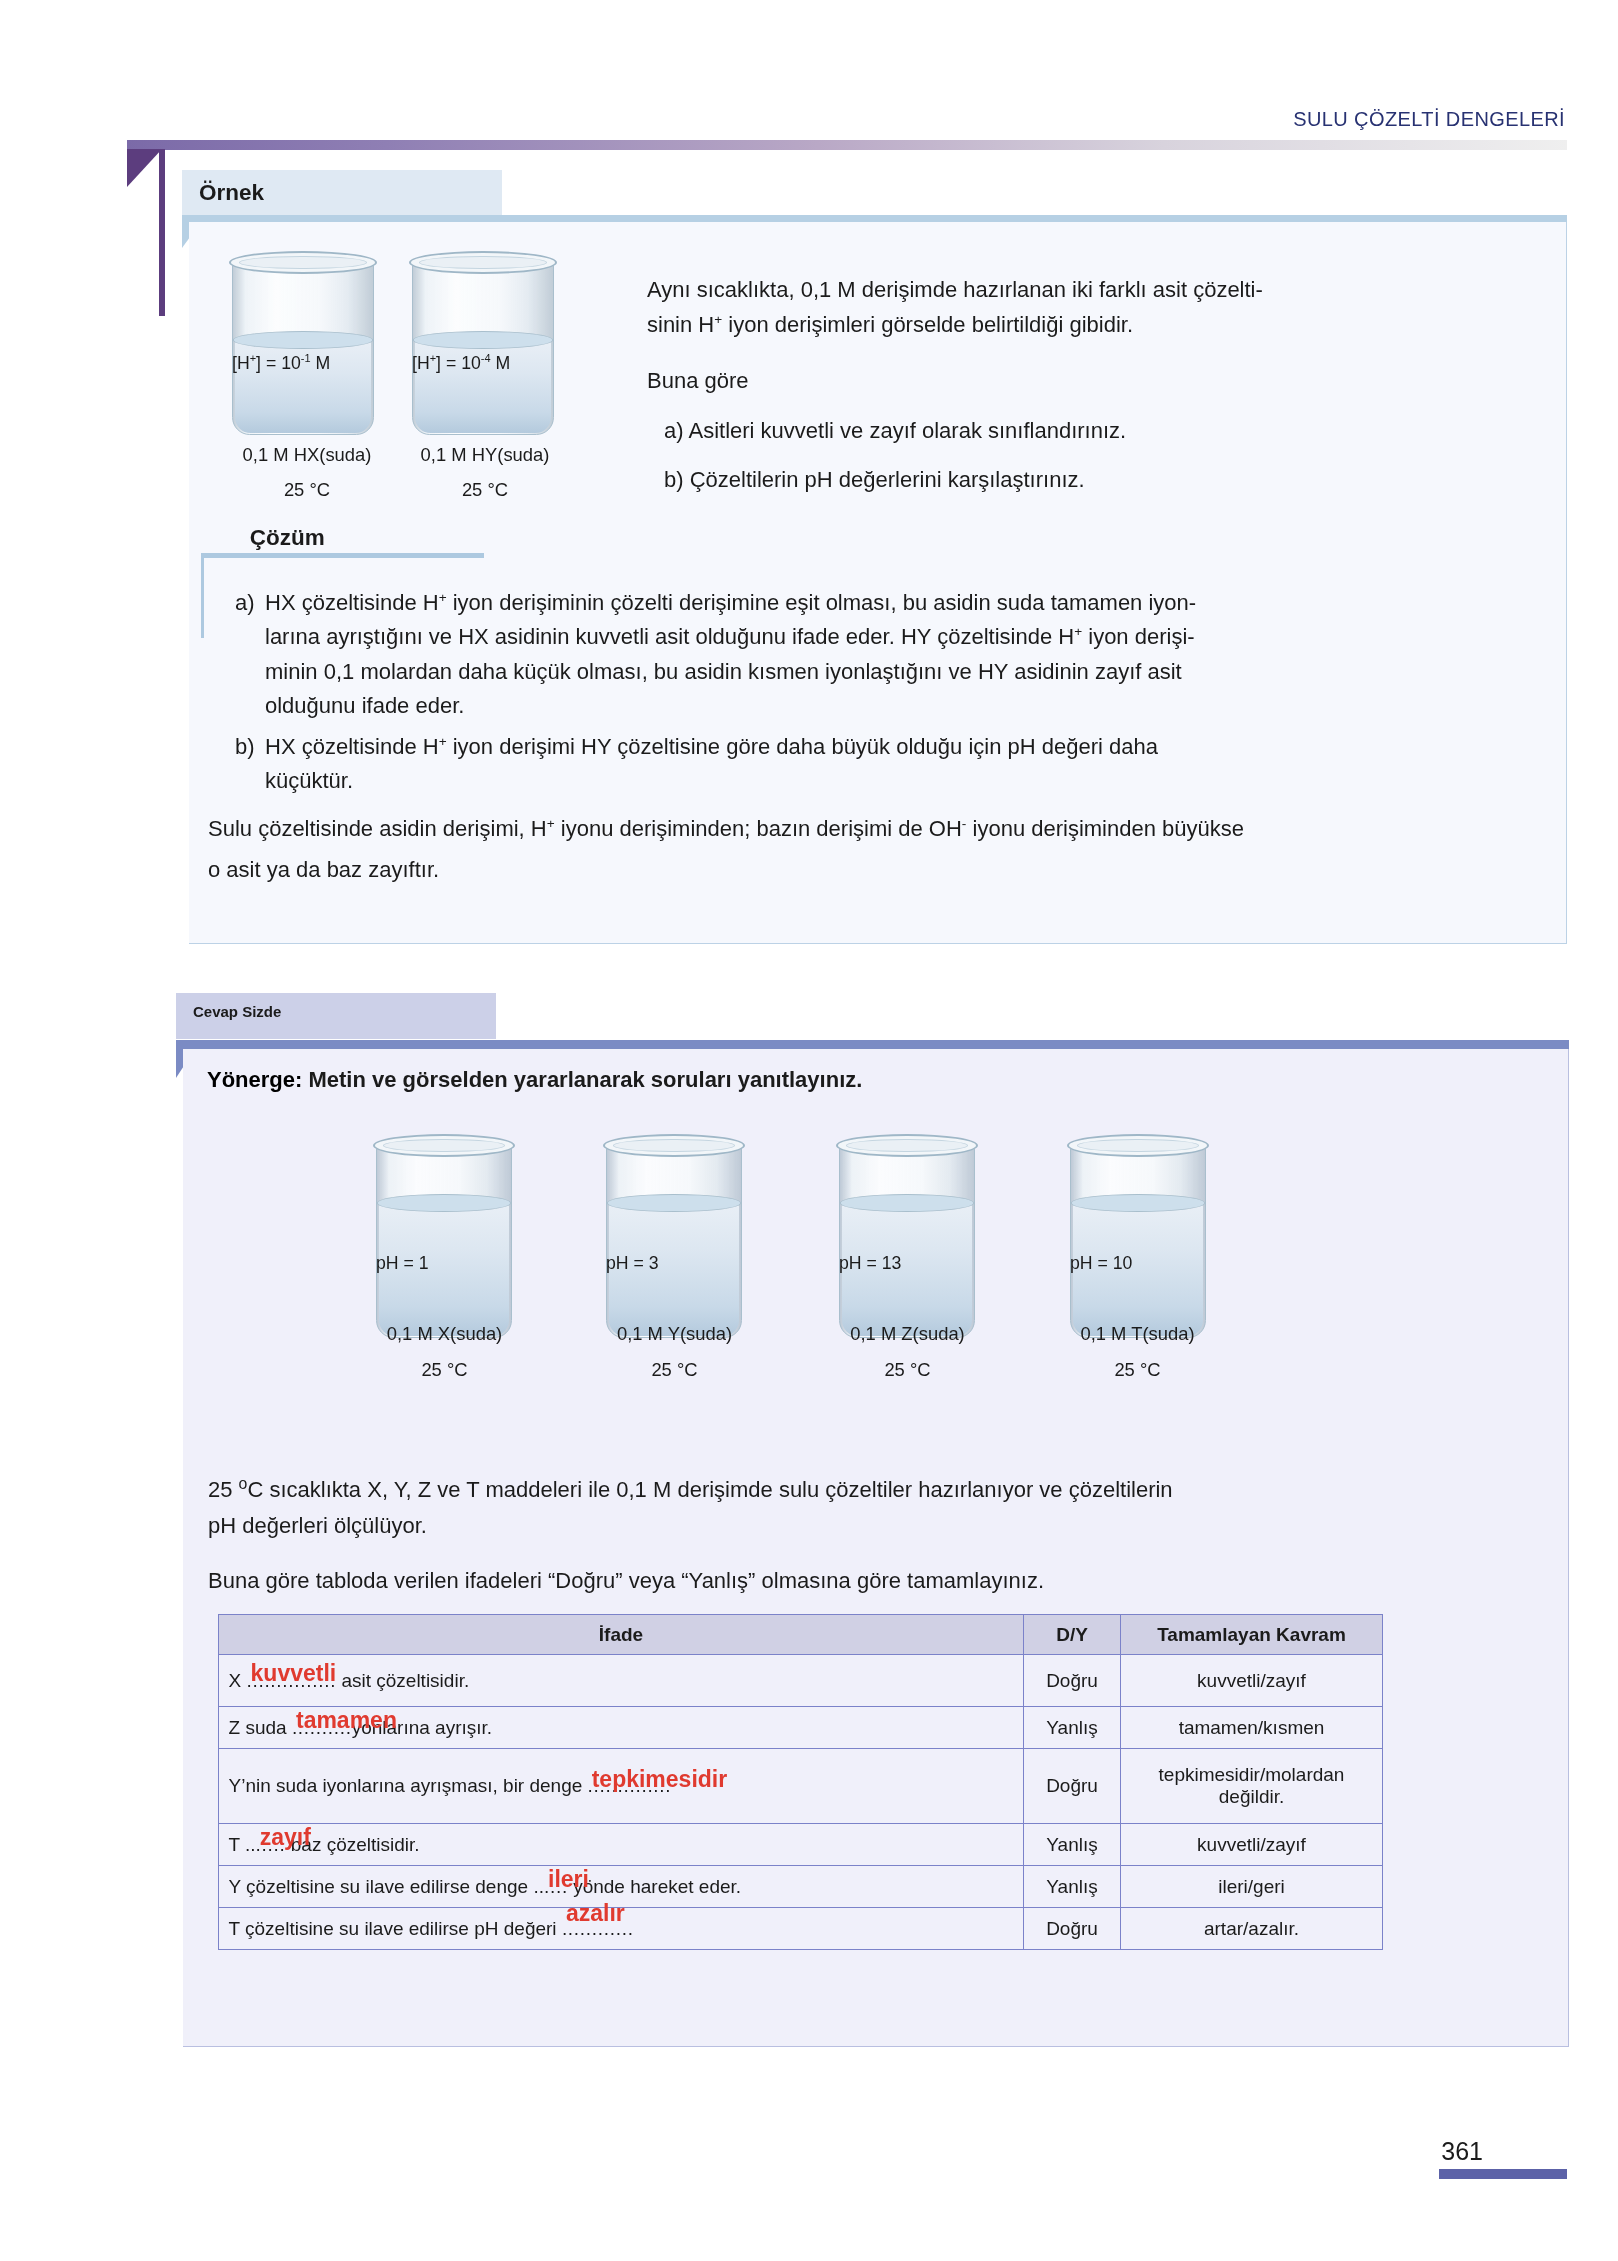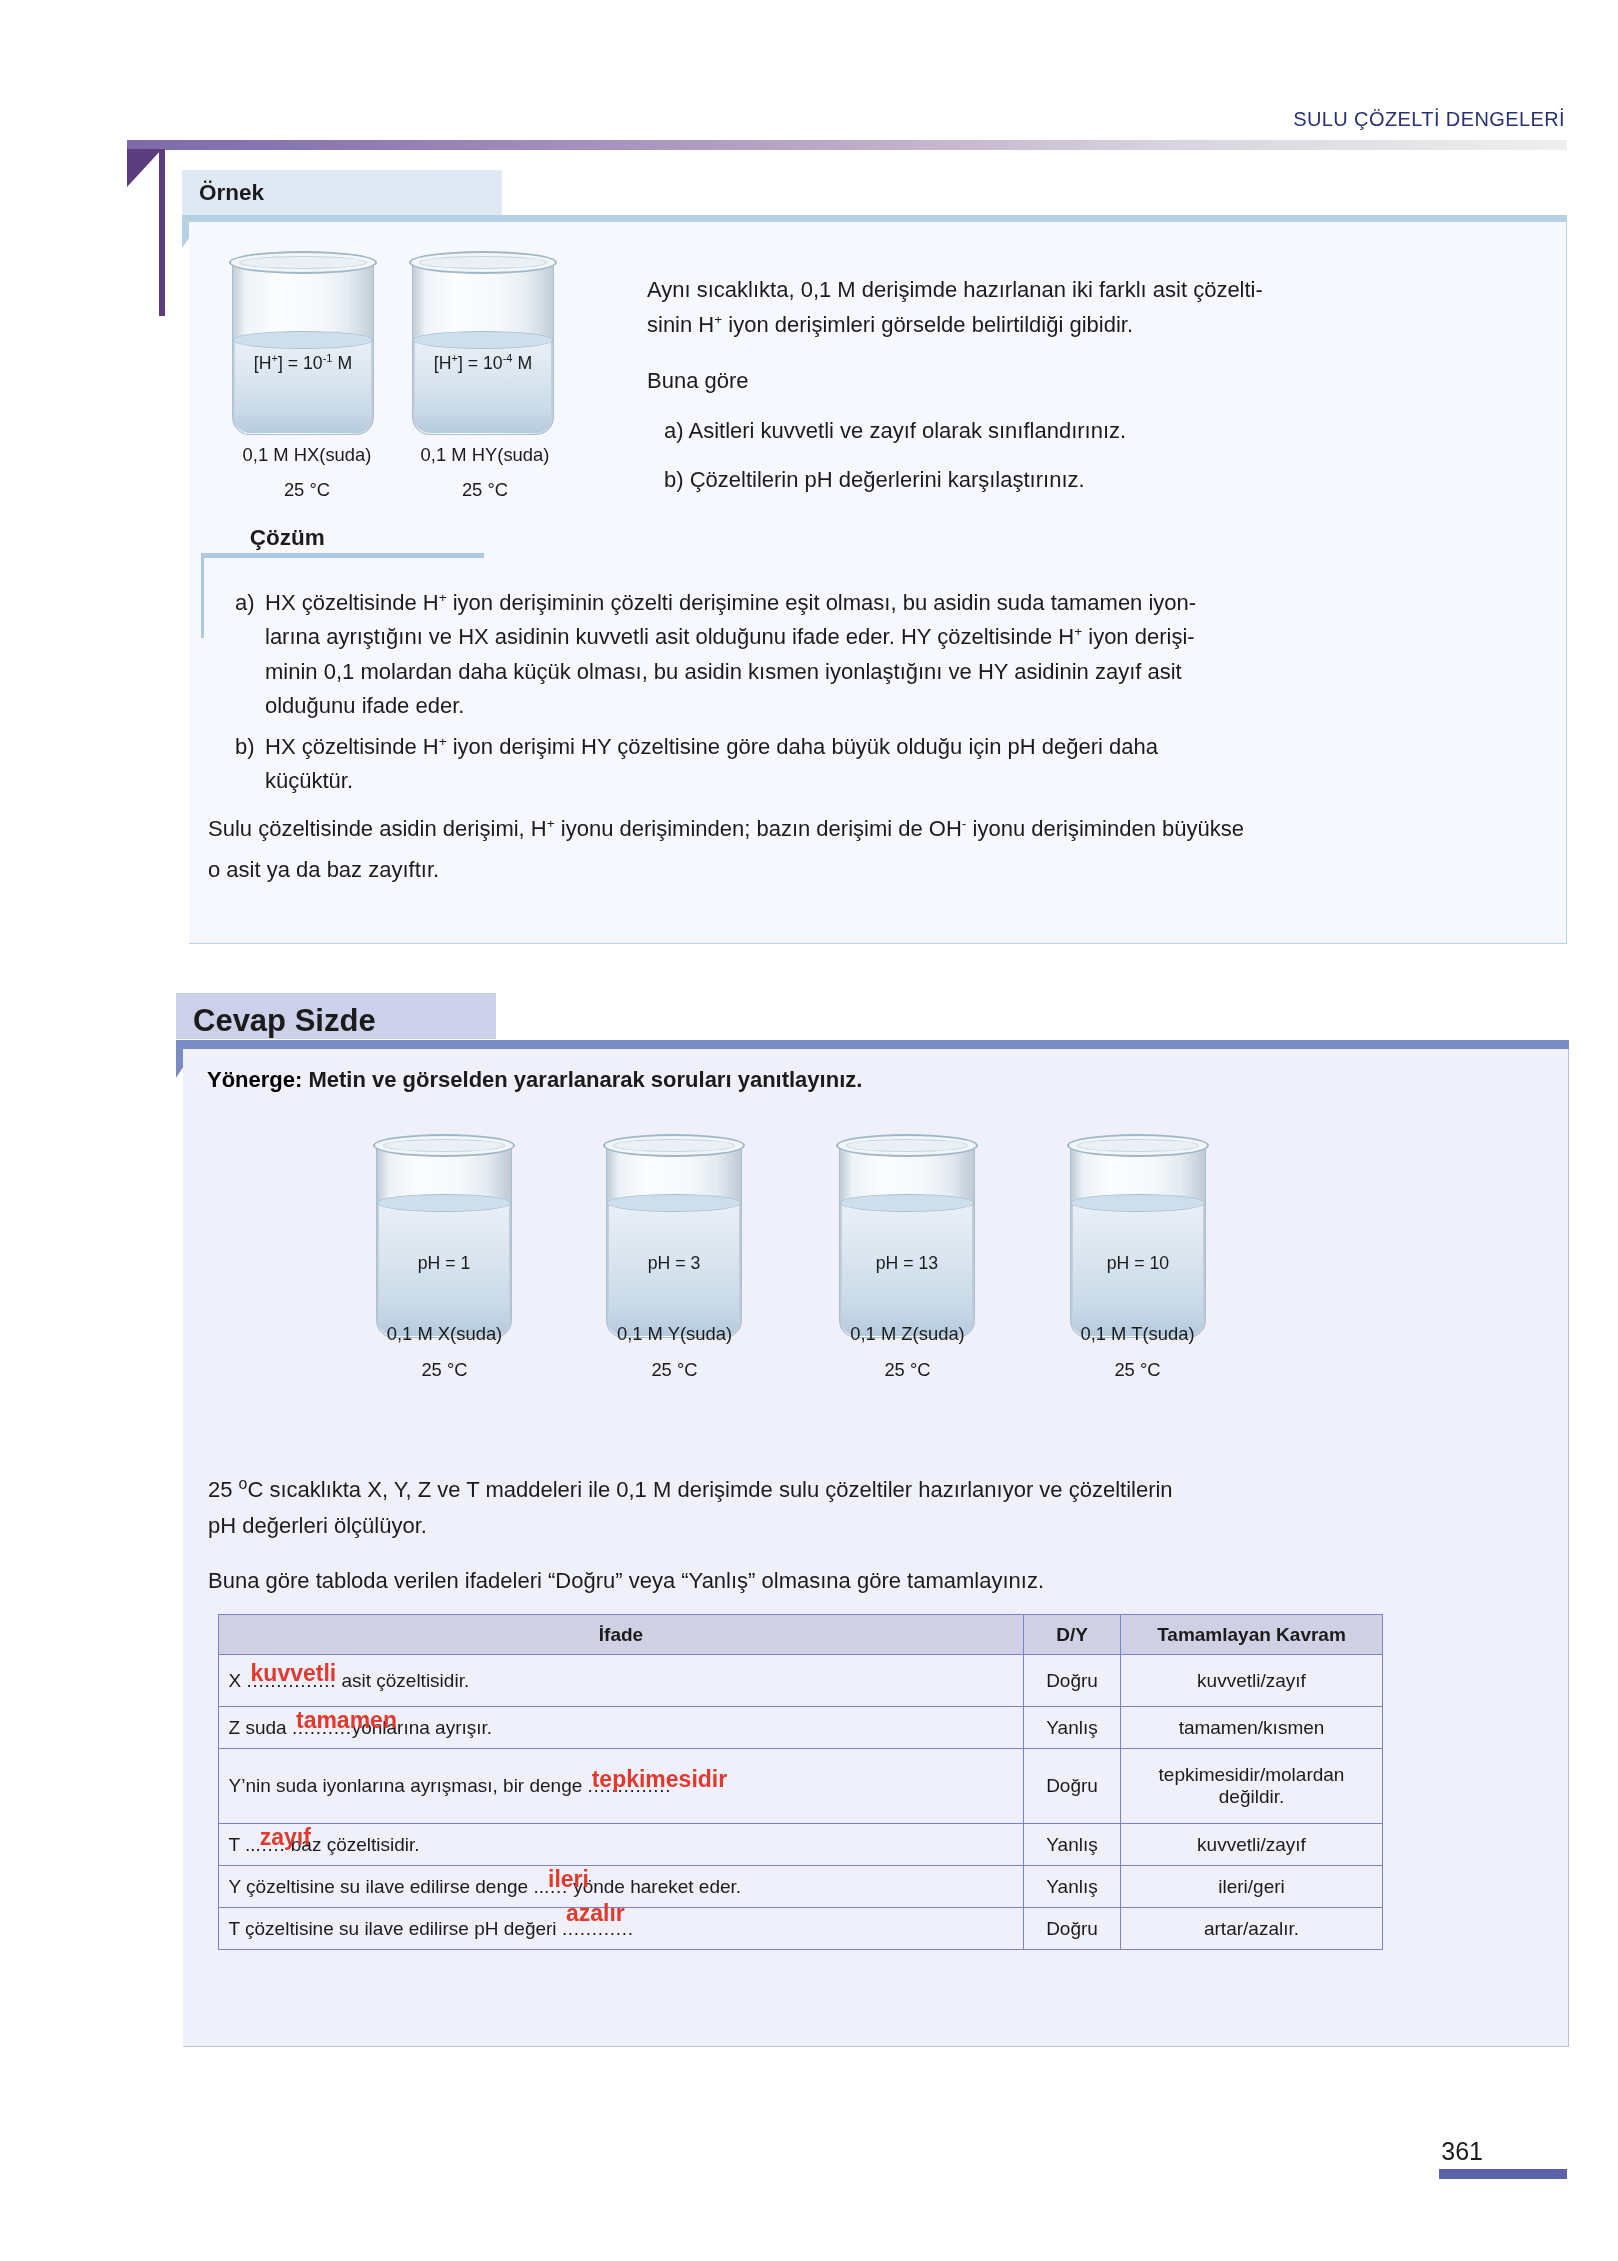--- a/index.html
+++ b/index.html
@@ -152,21 +152,20 @@
     top: 4.8px;
     height: 13.6px;
     border-radius: 50%;
     background: #eaf0f5;
     border: 0.7px solid #c4d5e0;
     box-sizing: border-box;
   }
   .beaker .blabel {
     position: absolute;
     width: 100%;
-    text-align: center;
     font-size: 17.7px;
     color: #1b1b1b;
     z-index: 5;
   }
 
   .cap-line {
     position: absolute;
     text-align: center;
     font-size: 18.4px;
     color: #1b1b1b;
@@ -231,21 +230,21 @@
     top: 993px;
     left: 176px;
     width: 320px;
     height: 46px;
     background: #ccd0e8;
   }
   .cevap-tab span {
     position: absolute;
     left: 17px;
     top: 10.2px;
-    font-size: 31px;
+    font-size: 15px;
     font-weight: bold;
     color: #1b1b1b;
   }
   .cevap-tab-under {
     position: absolute;
     top: 1040px;
     left: 176px;
     width: 1393px;
     height: 9.5px;
     background: #7b8bc4;

